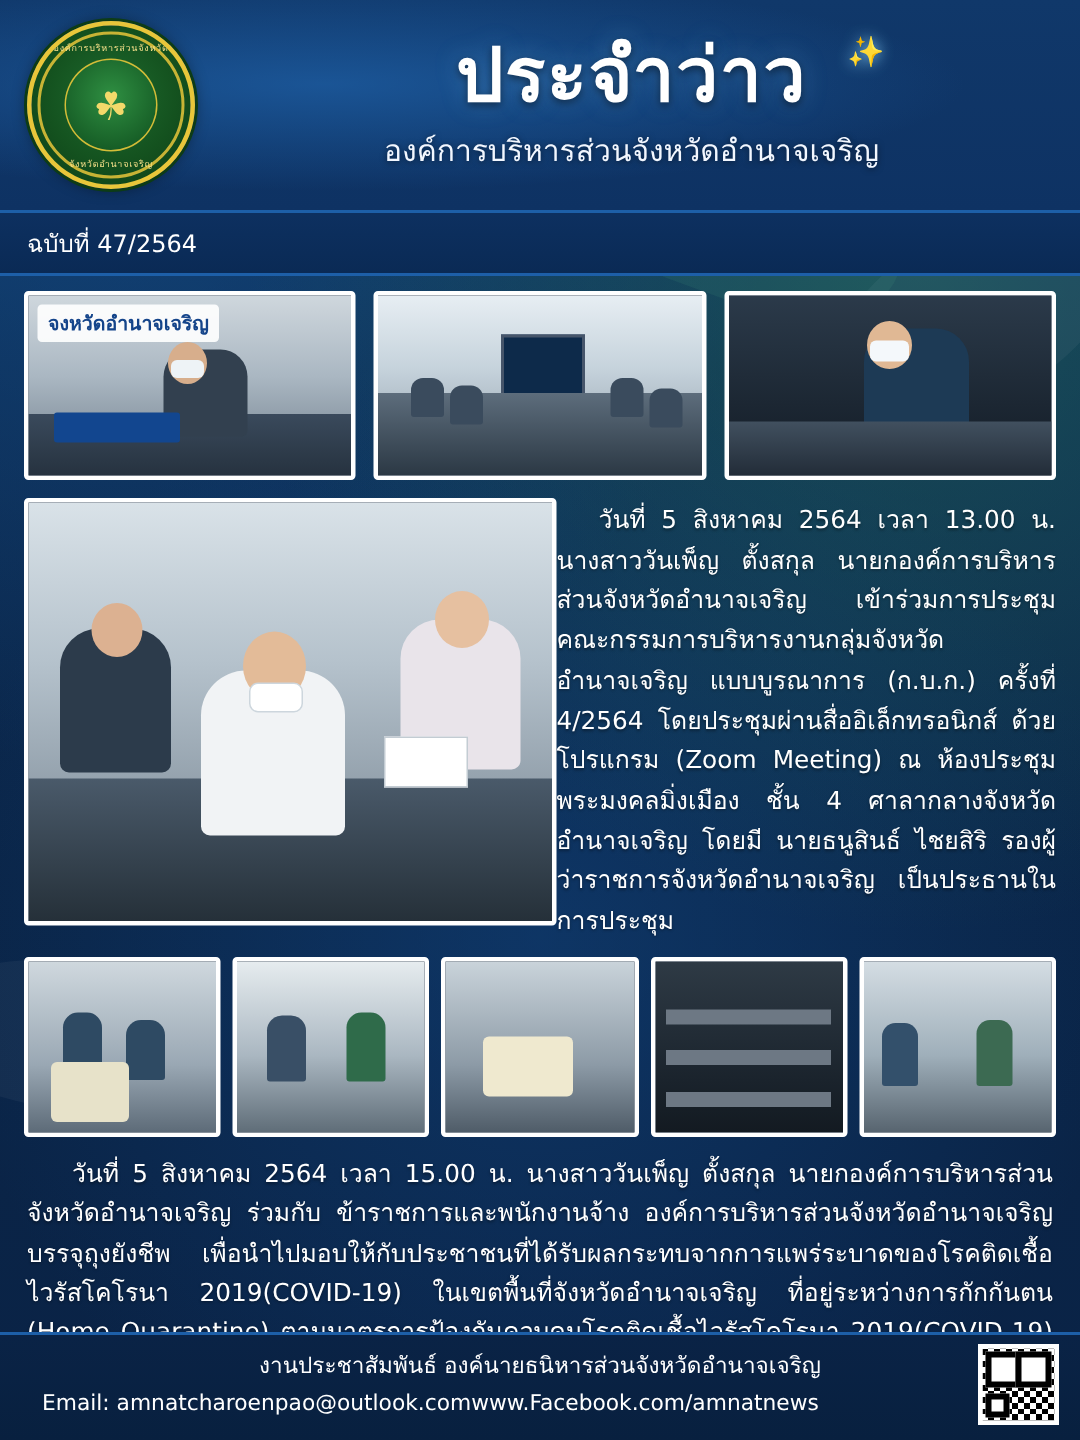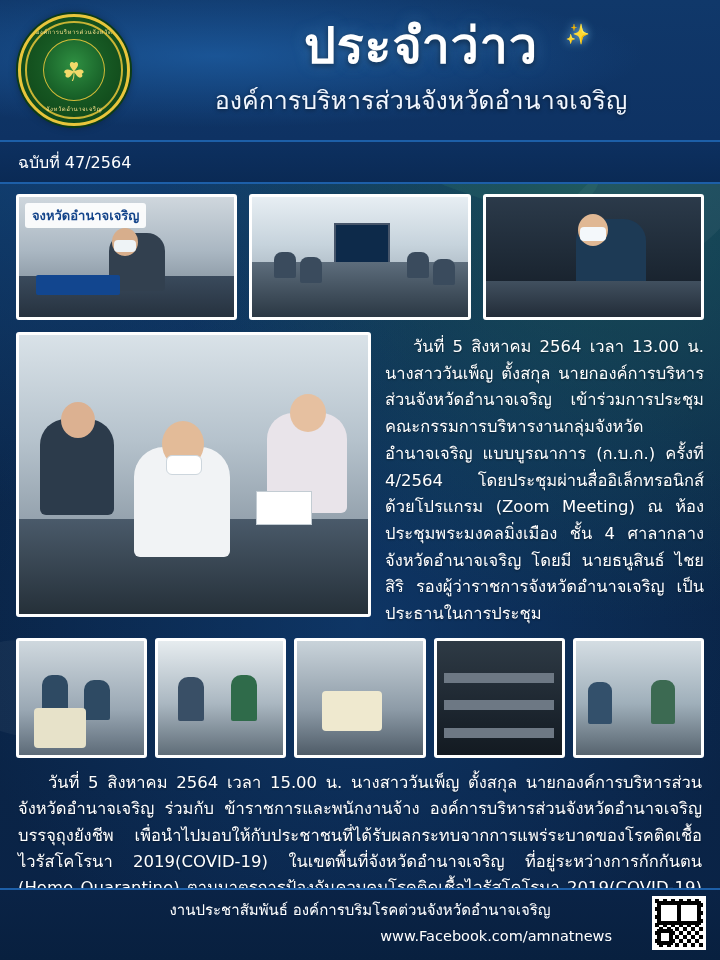--- a/index.html
+++ b/index.html
@@ -101,21 +101,21 @@
   .title-main {
     font-size: 50px;
     font-weight: bold;
     color: #ffffff;
     letter-spacing: 1px;
     line-height: 1.05;
     text-shadow: 0 2px 6px rgba(0,0,0,0.5), 0 0 16px rgba(120,200,255,0.35);
   }
   .title-sub {
     margin-top: 8px;
-    font-size: 25px;
+    font-size: 20px;
     color: #f2f7ff;
     text-shadow: 0 1px 4px rgba(0,0,0,0.55);
   }
   .sparkle {
     position: absolute;
     color: #bfe9ff;
     font-size: 20px;
     top: 22px; left: 565px;
     text-shadow: 0 0 10px #8fd8ff;
   }
@@ -178,21 +178,21 @@
   .sc-b .screen { position: absolute; left: 38%; top: 22%; width: 26%; height: 34%; background: #0d2a4a; border: 2px solid #46556a; }
   .sc-b .tbl { position: absolute; left: 0; right: 0; bottom: 0; height: 46%; background: linear-gradient(180deg,#5d6d7c,#2b3844); }
   .sc-b .p { position: absolute; width: 22px; height: 26px; background: #3a4b5d; border-radius: 8px 8px 2px 2px; }
 
   .sc-c .wall { background: linear-gradient(180deg,#2b3a4a 0%, #1c2733 60%, #121a24 100%); }
   .sc-c .p1 { position: absolute; left: 42%; top: 18%; width: 70px; height: 74px; background: #1d3a55; border-radius: 22px 22px 6px 6px; }
   .sc-c .h1 { position: absolute; left: 50%; top: 14%; width: 30px; height: 32px; background: #e0b894; border-radius: 50%; transform: translateX(-50%); }
   .sc-c .m1 { position: absolute; left: 50%; top: 25%; width: 26px; height: 14px; background: #f4f8fb; border-radius: 4px; transform: translateX(-50%); }
   .sc-c .tbl { position: absolute; left: 0; right: 0; bottom: 0; height: 30%; background: linear-gradient(180deg,#41505f,#222c38); }
 
-  .hero-wrap { margin-top: 12px; display: flex; gap: 14px; }
+  .hero-wrap { margin-top: 12px; display: flex; }
   .hero {
     flex: 0 0 355px;
     height: 285px;
     position: relative;
   }
   .sc-hero .wall { background: linear-gradient(180deg,#d9e2e8 0%, #b5c2cc 38%, #6f7d8a 100%); }
   .sc-hero .tbl { position: absolute; left: 0; right: 0; bottom: 0; height: 34%; background: linear-gradient(180deg,#4a5a6a,#253039); }
   .sc-hero .pa { position: absolute; left: 6%; top: 30%; width: 74px; height: 96px; background: #2c3b4b; border-radius: 26px 26px 6px 6px; }
   .sc-hero .ha { position: absolute; left: 12%; top: 24%; width: 34px; height: 36px; background: #dcb191; border-radius: 50%; }
   .sc-hero .pb { position: absolute; left: 33%; top: 40%; width: 96px; height: 110px; background: #f1f3f5; border-radius: 30px 30px 6px 6px; }
@@ -257,21 +257,21 @@
   }
   .footer .contacts {
     display: flex;
     justify-content: space-between;
     align-items: center;
     font-size: 14.5px;
     color: #ffffff;
     padding: 0 10px;
   }
   .footer .contacts .email { flex: 0 0 auto; }
-  .footer .contacts .fb { flex: 1 1 auto; text-align: right; padding-right: 80px; }
+  .footer .contacts .fb { flex: 1 1 auto; text-align: left; padding-right: 80px; }
 
   .qr {
     position: absolute;
     right: 14px; bottom: 10px;
     width: 54px; height: 54px;
     background:
       repeating-linear-gradient(0deg,#000 0 4px,#fff 4px 8px),
       repeating-linear-gradient(90deg,#000 0 4px,#fff 4px 8px);
     background-blend-mode: difference;
     background-color: #fff;
@@ -411,21 +411,22 @@
           <div style="position:absolute;left:10%;top:36%;width:24px;height:42px;background:#33506b;border-radius:9px 9px 2px 2px;"></div>
           <div style="position:absolute;left:60%;top:34%;width:24px;height:44px;background:#3c6a52;border-radius:9px 9px 2px 2px;"></div>
         </div>
       </div>
     </div>
 
     <div class="bottom-text">วันที่ 5 สิงหาคม 2564 เวลา 15.00 น. นางสาววันเพ็ญ ตั้งสกุล นายกองค์การบริหารส่วนจังหวัดอำนาจเจริญ ร่วมกับ ข้าราชการและพนักงานจ้าง องค์การบริหารส่วนจังหวัดอำนาจเจริญ บรรจุถุงยังชีพ เพื่อนำไปมอบให้กับประชาชนที่ได้รับผลกระทบจากการแพร่ระบาดของโรคติดเชื้อไวรัสโคโรนา 2019(COVID-19) ในเขตพื้นที่จังหวัดอำนาจเจริญ ที่อยู่ระหว่างการกักกันตน (Home Quarantine) ตามมาตรการป้องกันควบคุมโรคติดเชื้อไวรัสโคโรนา 2019(COVID-19) ของจังหวัดอำนาจเจริญ ณ องค์การบริหารส่วนจังหวัดอำนาจเจริญ อาคารตลาดเมธา ตำบลโนนหนามแท่ง อำเภอเมืองอำนาจเจริญ จังหวัดอำนาจเจริญ</div>
   </div>
 
   <div class="footer">
-    <div class="credit">งานประชาสัมพันธ์  องค์การบริมโรคต่วนจังหวัดอำนาจเจริญ</div>
+    <div class="credit">งานประชาสัมพันธ์  องค์นายธนิหารส่วนจังหวัดอำนาจเจริญ</div>
     <div class="contacts">
+      <div class="email">Email: amnatcharoenpao@outlook.com</div>
       <div class="fb">www.Facebook.com/amnatnews</div>
     </div>
     <div class="qr">
       <div class="corner3"></div>
     </div>
   </div>
 </div>
 
 </body></html>

